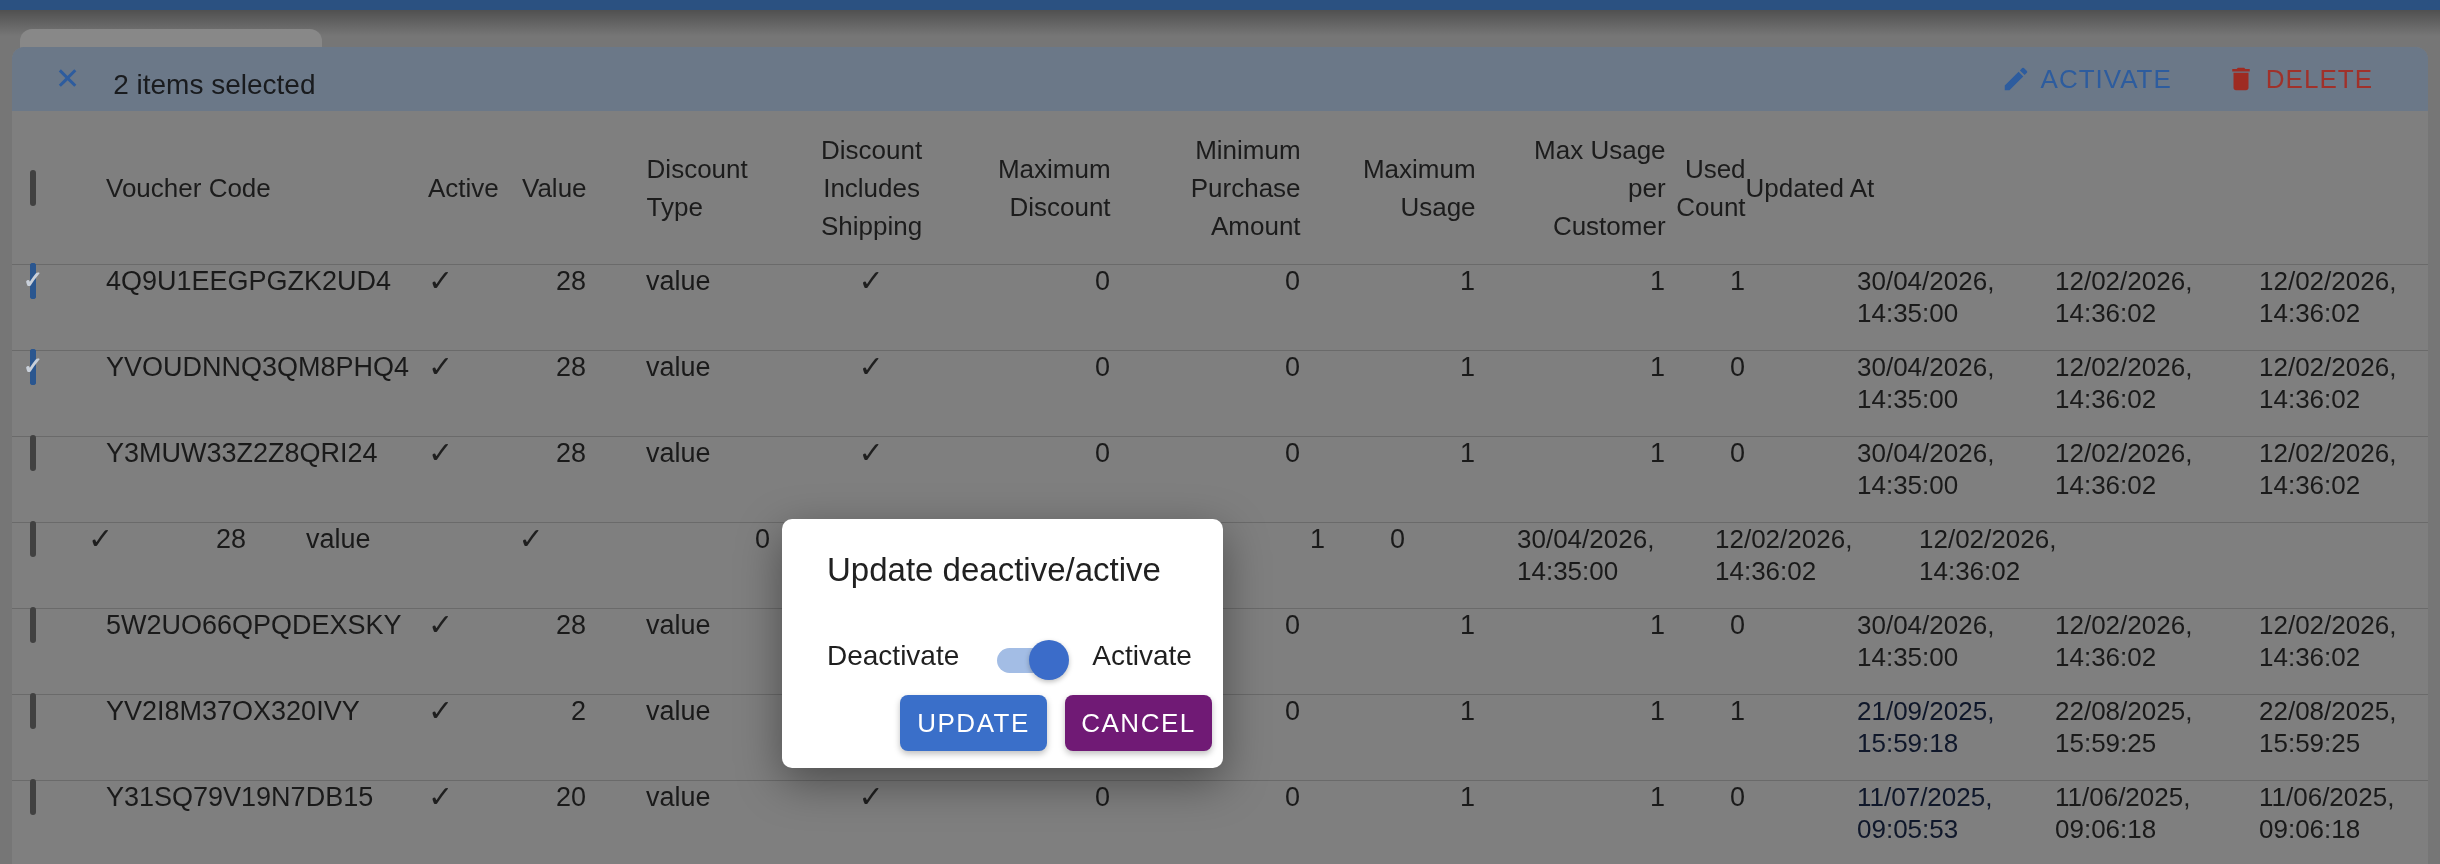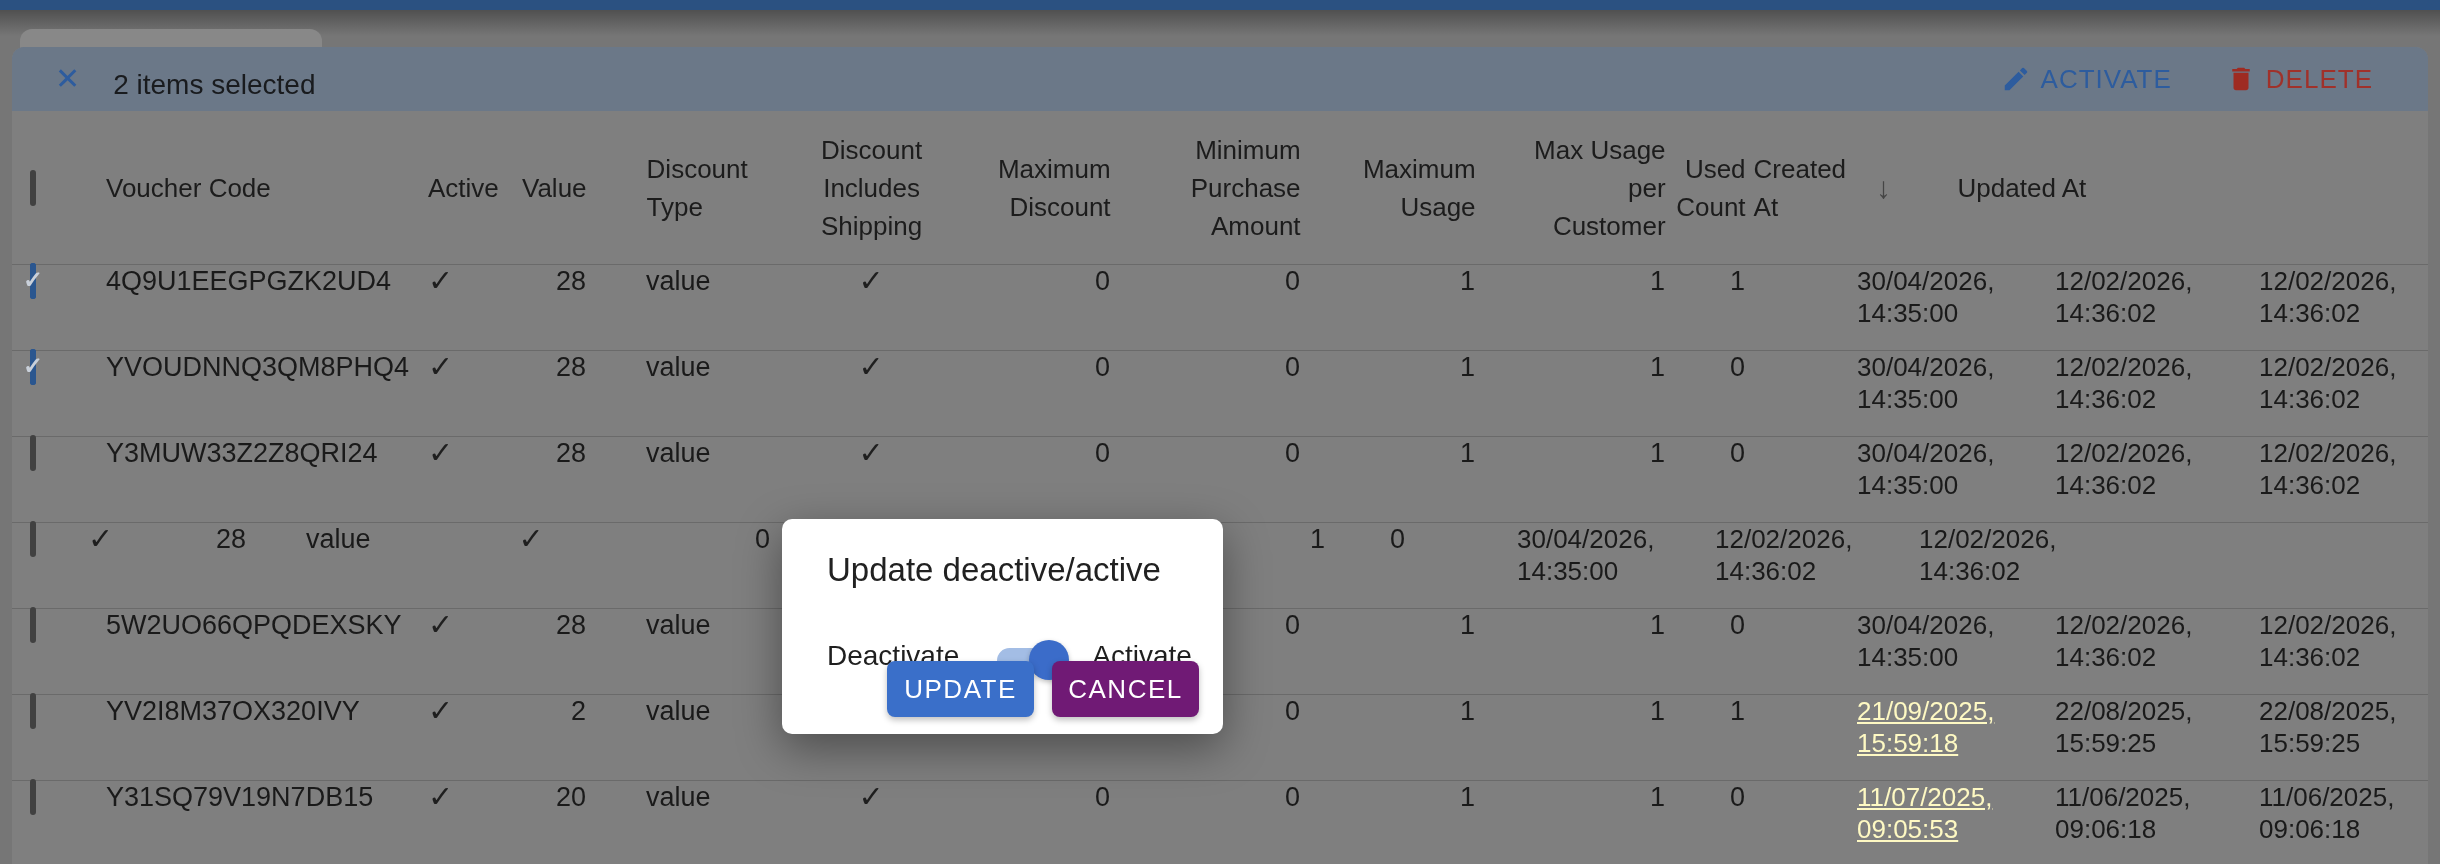--- a/index.html
+++ b/index.html
@@ -45,41 +45,41 @@
   .c7  { flex: 0 0 184px; text-align: right; }
   .c8  { flex: 0 0 190px; text-align: right; }
   .c9  { flex: 0 0 175px; text-align: right; }
   .c10 { flex: 0 0 190px; text-align: right; }
   .c11 { flex: 0 0 80px;  text-align: right; }
   .c12 { flex: 0 0 302px; padding-left: 112px; }
   .c13 { flex: 0 0 212px; padding-left: 8px; display: flex; align-items: center; }
   .c14 { flex: 1 1 auto; }
   .sort-arrow { font-size: 30px; color: #454545; margin-left: 30px; }
   .dt { font-size: 26px; }
-  .dt.expired { color: #fef9c3; text-decoration: underline; }
+  .dt.expired { color: #0f172a; }
   .checkmark { font-size: 30px; color: #1f1f1f; }
   
   .cb { width: 28px; height: 28px; border: 3px solid #414141; border-radius: 5px; cursor: pointer;
     position: relative; background: transparent; }
   .cb.checked { background: #2a568f; border-color: #2a568f; }
   .cb.checked::after { content: "✓"; position: absolute; left: 50%; top: 50%;
     transform: translate(-50%, -52%); color: #c9d0da; font-size: 24px; font-weight: bold; }
   
-  .modal { position: absolute; left: 782px; top: 519px; width: 441px; height: 215px;
+  .modal { position: absolute; left: 782px; top: 519px; width: 441px; height: 249px;
     background: #ffffff; border-radius: 10px; box-shadow: 0 14px 45px rgba(0,0,0,0.40);
     z-index: 10; }
   .modal-title { position: absolute; left: 45px; top: 32px; font-size: 33px; color: #212121; }
   .toggle-row { position: absolute; left: 45px; top: 121px; display: flex; align-items: flex-start; }
   .toggle-label { font-size: 28px; color: #1f1f1f; }
   .switch { position: relative; width: 70px; height: 40px; margin: 0 25px 0 38px; cursor: pointer; }
   .switch .track { position: absolute; left: 0; top: 8px; width: 70px; height: 25px;
     border-radius: 13px; background: #a3bde5; }
   .switch .thumb { position: absolute; right: -2px; top: 0; width: 40px; height: 40px;
     border-radius: 50%; background: #3b6cc9; box-shadow: 0 2px 5px rgba(0,0,0,0.25); }
-  .modal-buttons { position: absolute; right: 24px; bottom: 17px; display: flex; gap: 18px; padding-left: 24px; }
+  .modal-buttons { position: absolute; right: 11px; bottom: 17px; display: flex; gap: 18px; padding-left: 24px; }
   .btn { width: 147px; height: 56px; border: none; border-radius: 8px; color: #ffffff;
     font-family: "Liberation Sans", sans-serif; font-size: 26px; letter-spacing: 1.5px;
     cursor: pointer; box-shadow: 0 3px 6px rgba(0,0,0,0.25); }
   .btn.update { background: #3a6fc9; }
   .btn.cancel { background: #701a75; }
 </style>
 </head>
 <body>
 
 <div class="topbar"></div>
@@ -122,25 +122,20 @@
     <div class="cell c8">Minimum
 Purchase
 Amount</div>
     <div class="cell c9">Maximum
 Usage</div>
     <div class="cell c10">Max Usage
 per
 Customer</div>
     <div class="cell c11">Used
 Count</div>
-    <div class="cell c13">
-      <span style="white-space:pre-line;">Created
-At</span>
-      <span class="sort-arrow">↓</span>
-    </div>
     <div class="cell c14">Updated At</div>
   </div>
 
   <div class="trow">
     <div class="cell c1"><span class="cb checked"></span></div>
     <div class="cell c2">4Q9U1EEGPGZK2UD4</div>
     <div class="cell c3"><span class="checkmark">✓</span></div>
     <div class="cell c4">28</div>
     <div class="cell c5">value</div>
     <div class="cell c6"><span class="checkmark">✓</span></div>

